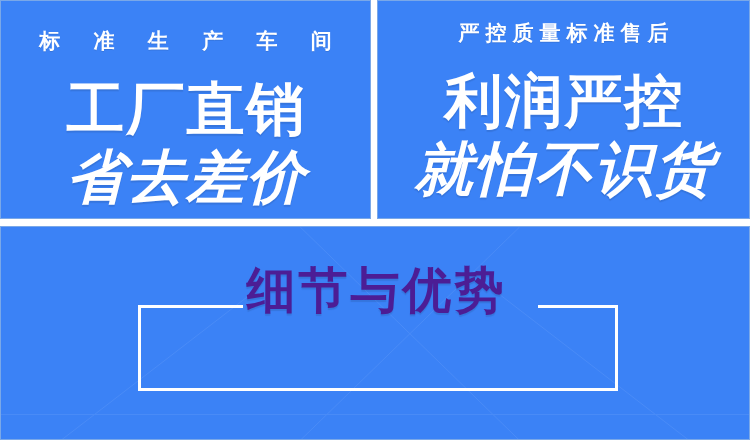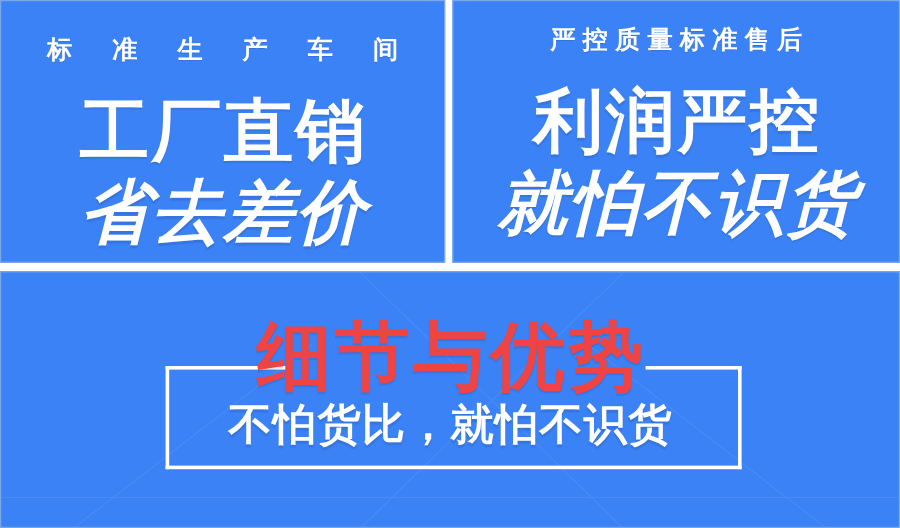--- a/index.html
+++ b/index.html
@@ -88,23 +88,23 @@
   .frame-bottom { left: 0;   bottom: 0; width: 480px; height: 3px; }
   .frame-top-l  { left: 0;   top: 0;   width: 105px; height: 3px; }
   .frame-top-r  { right: 0;  top: 0;   width: 80px;  height: 3px; }
 
   .section-title {
     position: absolute;
     left: 0;
     right: 0;
     top: 266px;
     text-align: center;
-    color: #ef4444;
+    color: #4c1d95;
     font-weight: bold;
-    font-size: 62px;
+    font-size: 49px;
     line-height: 1;
     letter-spacing: 3px;
     text-indent: 3px;
     white-space: nowrap;
     text-shadow: 0 2px 1px rgba(0,0,0,0.10);
   }
 
   .section-sub {
     position: absolute;
     left: 0;
@@ -163,15 +163,14 @@
   <div class="frame">
     <div class="frame-edge frame-left"></div>
     <div class="frame-edge frame-right"></div>
     <div class="frame-edge frame-bottom"></div>
     <div class="frame-edge frame-top-l"></div>
     <div class="frame-edge frame-top-r"></div>
   </div>
 
   <div class="section-title">细节与优势</div>
 
-  <div class="section-sub">不怕货比，就怕不识货</div>
 
 </div>
 
 </body></html>

